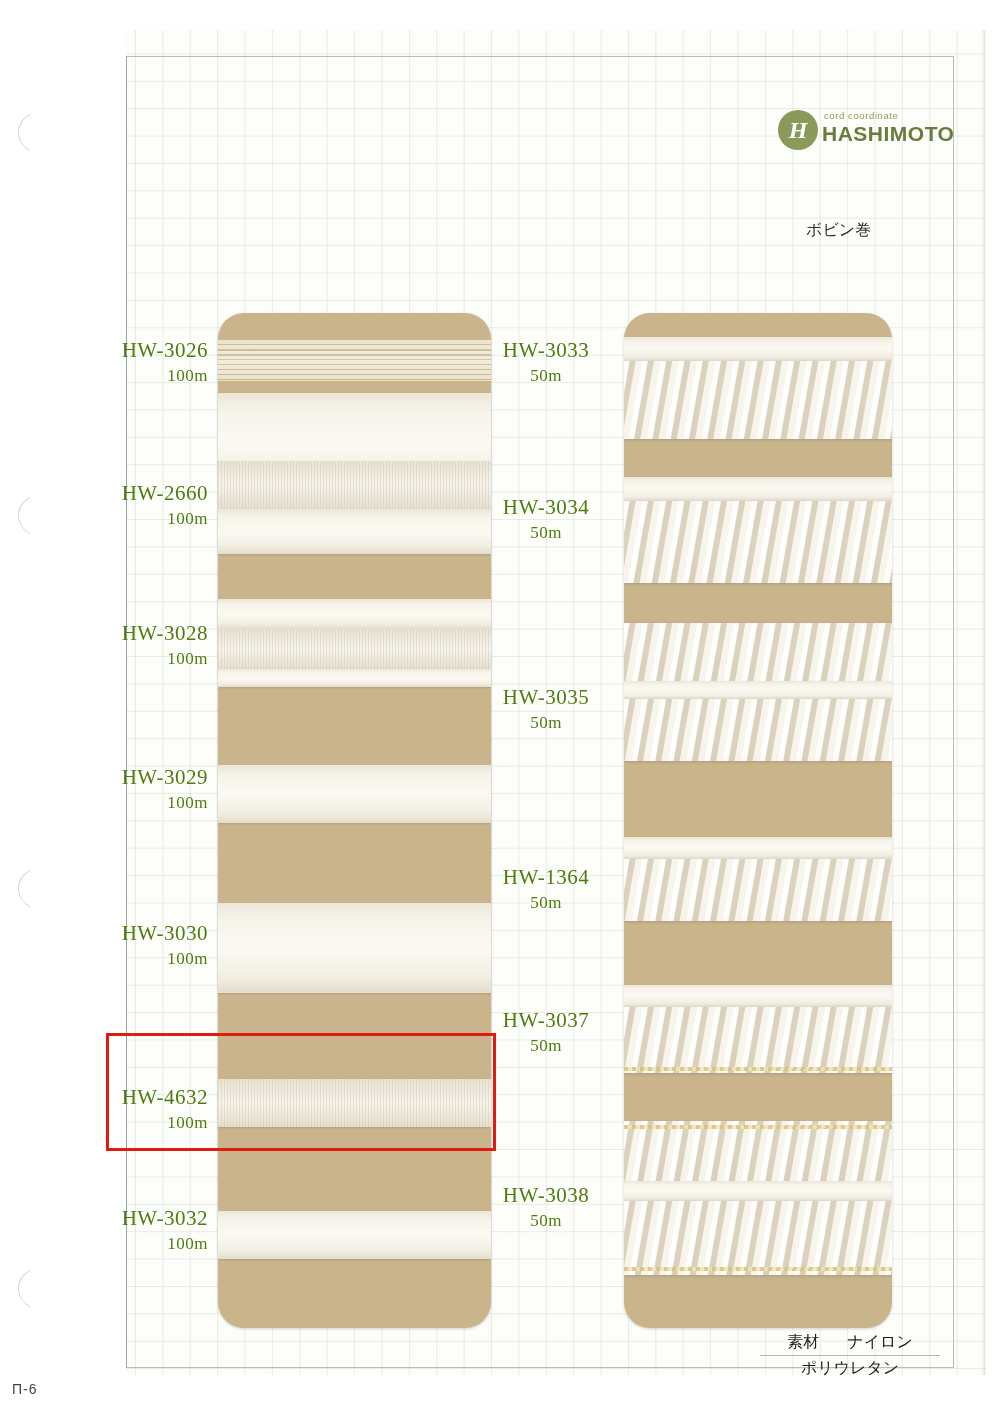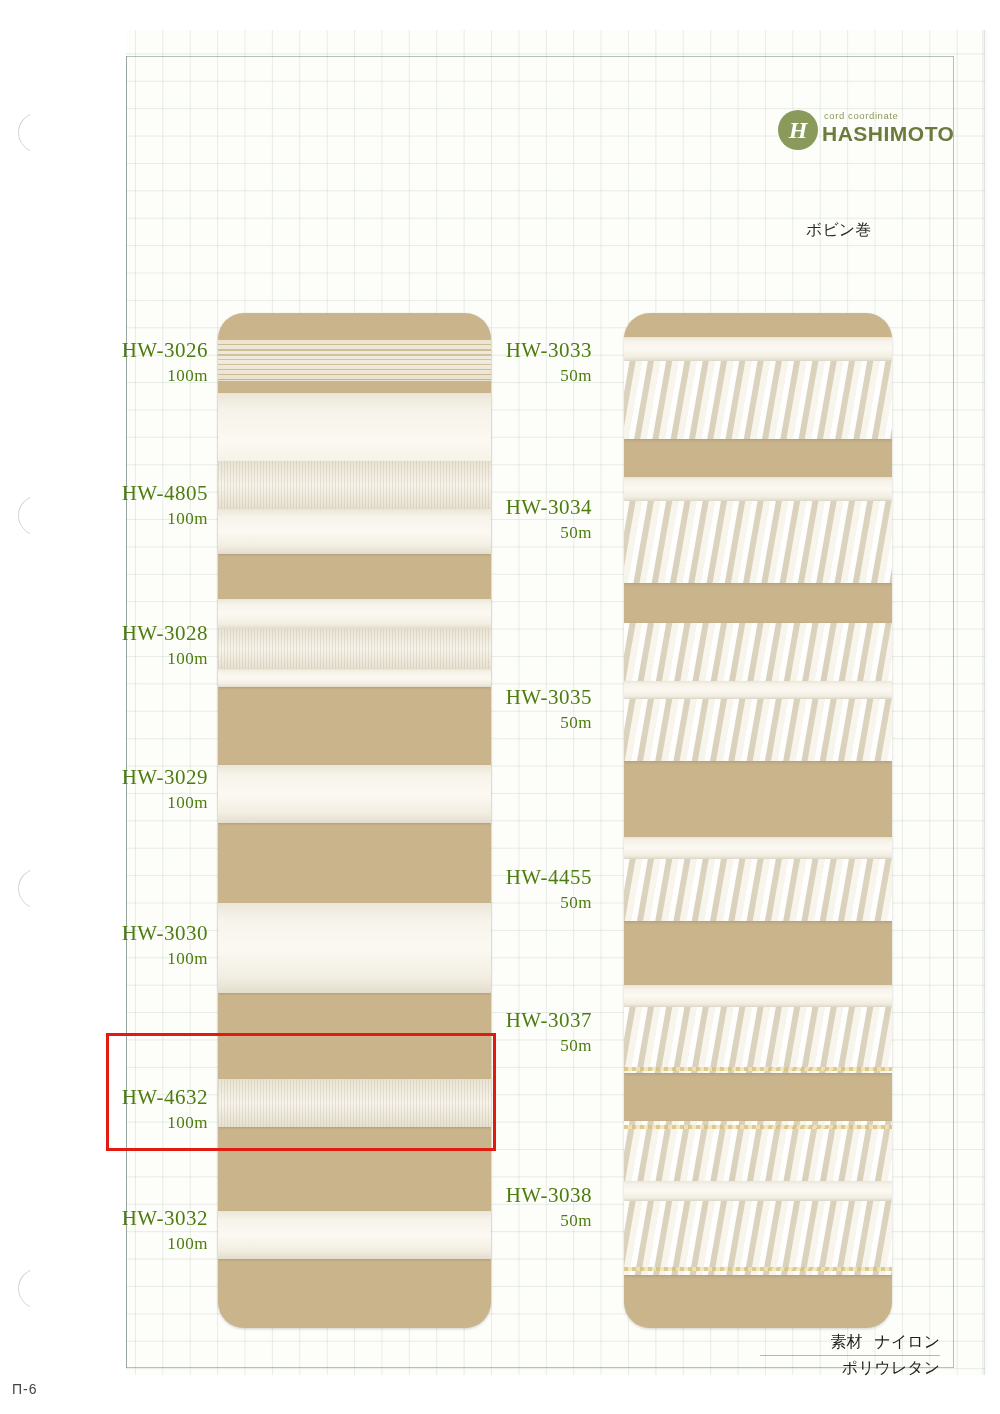--- a/index.html
+++ b/index.html
@@ -260,21 +260,21 @@
     font-size: 21px;
     letter-spacing: 0.5px;
   }
   .label .len {
     display: block;
     font-size: 17px;
     margin-top: 3px;
     letter-spacing: 0.5px;
   }
   .label-left  { left: 28px; }
-  .label-right { left: 412px; }
+  .label-right { left: 456px; text-align: center; }
 
   
   .highlight {
     position: absolute;
     left: 106px;
     top: 1033px;
     width: 390px;
     height: 118px;
     border: 3.5px solid #e11b10;
     box-sizing: border-box;
@@ -286,22 +286,22 @@
     position: absolute;
     left: 760px;
     top: 1330px;
     width: 180px;
     font-family: "Liberation Sans", sans-serif;
     font-size: 16px;
     color: #1d1d1d;
   }
   .material .row {
     display: flex;
-    justify-content: flex-end;
-    gap: 12px;
+    justify-content: center;
+    gap: 28px;
     padding: 2px 0;
   }
   .material .row.top { border-bottom: 1px solid rgba(90,100,95,0.45); }
 
   .page-no {
     position: absolute;
     left: 12px;
     top: 1381px;
     font-family: "Liberation Sans", sans-serif;
     font-size: 14px;
@@ -352,21 +352,21 @@
     <div class="tape rib" style="top:766px;height:48px;"></div>
 
     <div class="tape flat" style="top:898px;height:48px;"></div>
   </div>
 
   <div class="label label-left" style="top:338px;">
     <span class="code">HW-3026</span>
     <span class="len">100m</span>
   </div>
   <div class="label label-left" style="top:481px;">
-    <span class="code">HW-4805</span>
+    <span class="code">HW-2660</span>
     <span class="len">100m</span>
   </div>
   <div class="label label-left" style="top:621px;">
     <span class="code">HW-3028</span>
     <span class="len">100m</span>
   </div>
   <div class="label label-left" style="top:765px;">
     <span class="code">HW-3029</span>
     <span class="len">100m</span>
   </div>
@@ -417,21 +417,21 @@
   </div>
   <div class="label label-right" style="top:495px;">
     <span class="code">HW-3034</span>
     <span class="len">50m</span>
   </div>
   <div class="label label-right" style="top:685px;">
     <span class="code">HW-3035</span>
     <span class="len">50m</span>
   </div>
   <div class="label label-right" style="top:865px;">
-    <span class="code">HW-4455</span>
+    <span class="code">HW-1364</span>
     <span class="len">50m</span>
   </div>
   <div class="label label-right" style="top:1008px;">
     <span class="code">HW-3037</span>
     <span class="len">50m</span>
   </div>
   <div class="label label-right" style="top:1183px;">
     <span class="code">HW-3038</span>
     <span class="len">50m</span>
   </div>

